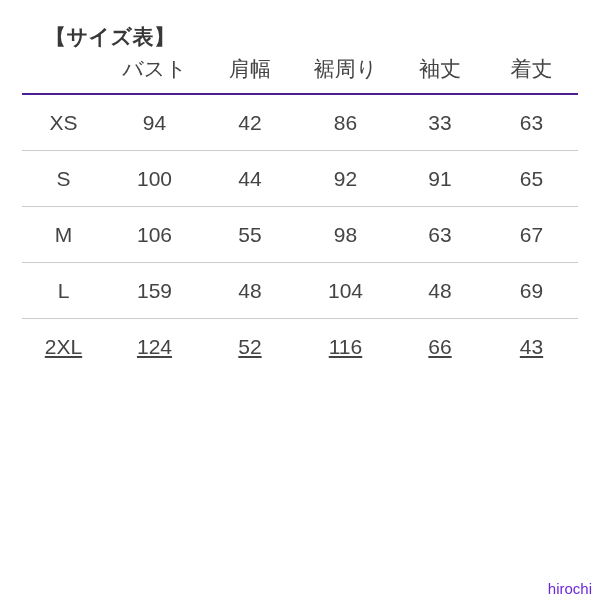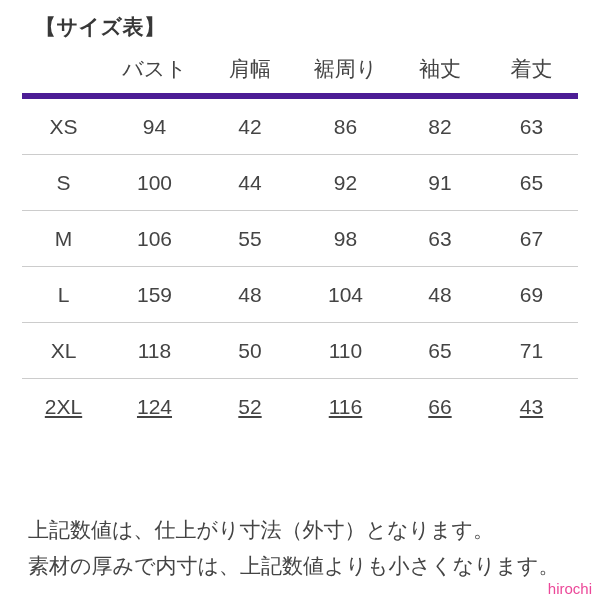--- a/index.html
+++ b/index.html
@@ -13,36 +13,36 @@
     height: 600px;
     background: #ffffff;
     overflow: hidden;
     font-family: "Liberation Sans", "DejaVu Sans", sans-serif;
     color: #444444;
   }
   .title {
     position: absolute;
     left: 28px;
     top: 6px;
-    margin: 7px;
+    margin: 17px;
     font-size: 21px;
     font-weight: 600;
     color: #383838;
     letter-spacing: 0.5px;
   }
   table.size-table {
     position: absolute;
     left: 22px;
     top: 44px;
     width: 556px;
     border-collapse: collapse;
     table-layout: fixed;
   }
   table.size-table thead tr {
-    border-bottom: 6px solid #4c1d95;
+    border-bottom: 2px solid #4c1d95;
   }
   table.size-table thead th {
     height: 49px;
     padding: 0;
     font-size: 21px;
     font-weight: 400;
     text-align: center;
     vertical-align: middle;
     color: #444444;
   }
@@ -70,21 +70,21 @@
     color: #444444;
   }
   .notes p {
     margin: 0;
   }
   .watermark {
     position: absolute;
     right: 8px;
     bottom: 3px;
     font-size: 15px;
-    color: #ec4899;
+    color: #6d28d9;
   }
 </style>
 </head>
 <body>
 
 <div class="page">
 
   <h1 class="title">【サイズ表】</h1>
 
   <table class="size-table">
@@ -105,21 +105,21 @@
         <th>袖丈</th>
         <th>着丈</th>
       </tr>
     </thead>
     <tbody>
       <tr>
         <td>XS</td>
         <td>94</td>
         <td>42</td>
         <td>86</td>
-        <td>82</td>
+        <td>33</td>
         <td>63</td>
       </tr>
       <tr>
         <td>S</td>
         <td>100</td>
         <td>44</td>
         <td>92</td>
         <td>91</td>
         <td>65</td>
       </tr>
@@ -133,38 +133,26 @@
       </tr>
       <tr>
         <td>L</td>
         <td>159</td>
         <td>48</td>
         <td>104</td>
         <td>48</td>
         <td>69</td>
       </tr>
       <tr>
-        <td>XL</td>
-        <td>118</td>
-        <td>50</td>
-        <td>110</td>
-        <td>65</td>
-        <td>71</td>
-      </tr>
-      <tr>
         <td>2XL</td>
         <td>124</td>
         <td>52</td>
         <td>116</td>
         <td>66</td>
         <td>43</td>
       </tr>
     </tbody>
   </table>
 
-  <div class="notes">
-    <p>上記数値は、仕上がり寸法（外寸）となります。</p>
-    <p>素材の厚みで内寸は、上記数値よりも小さくなります。</p>
-  </div>
 
   <div class="watermark">hirochi</div>
 
 </div>
 
 </body></html>

